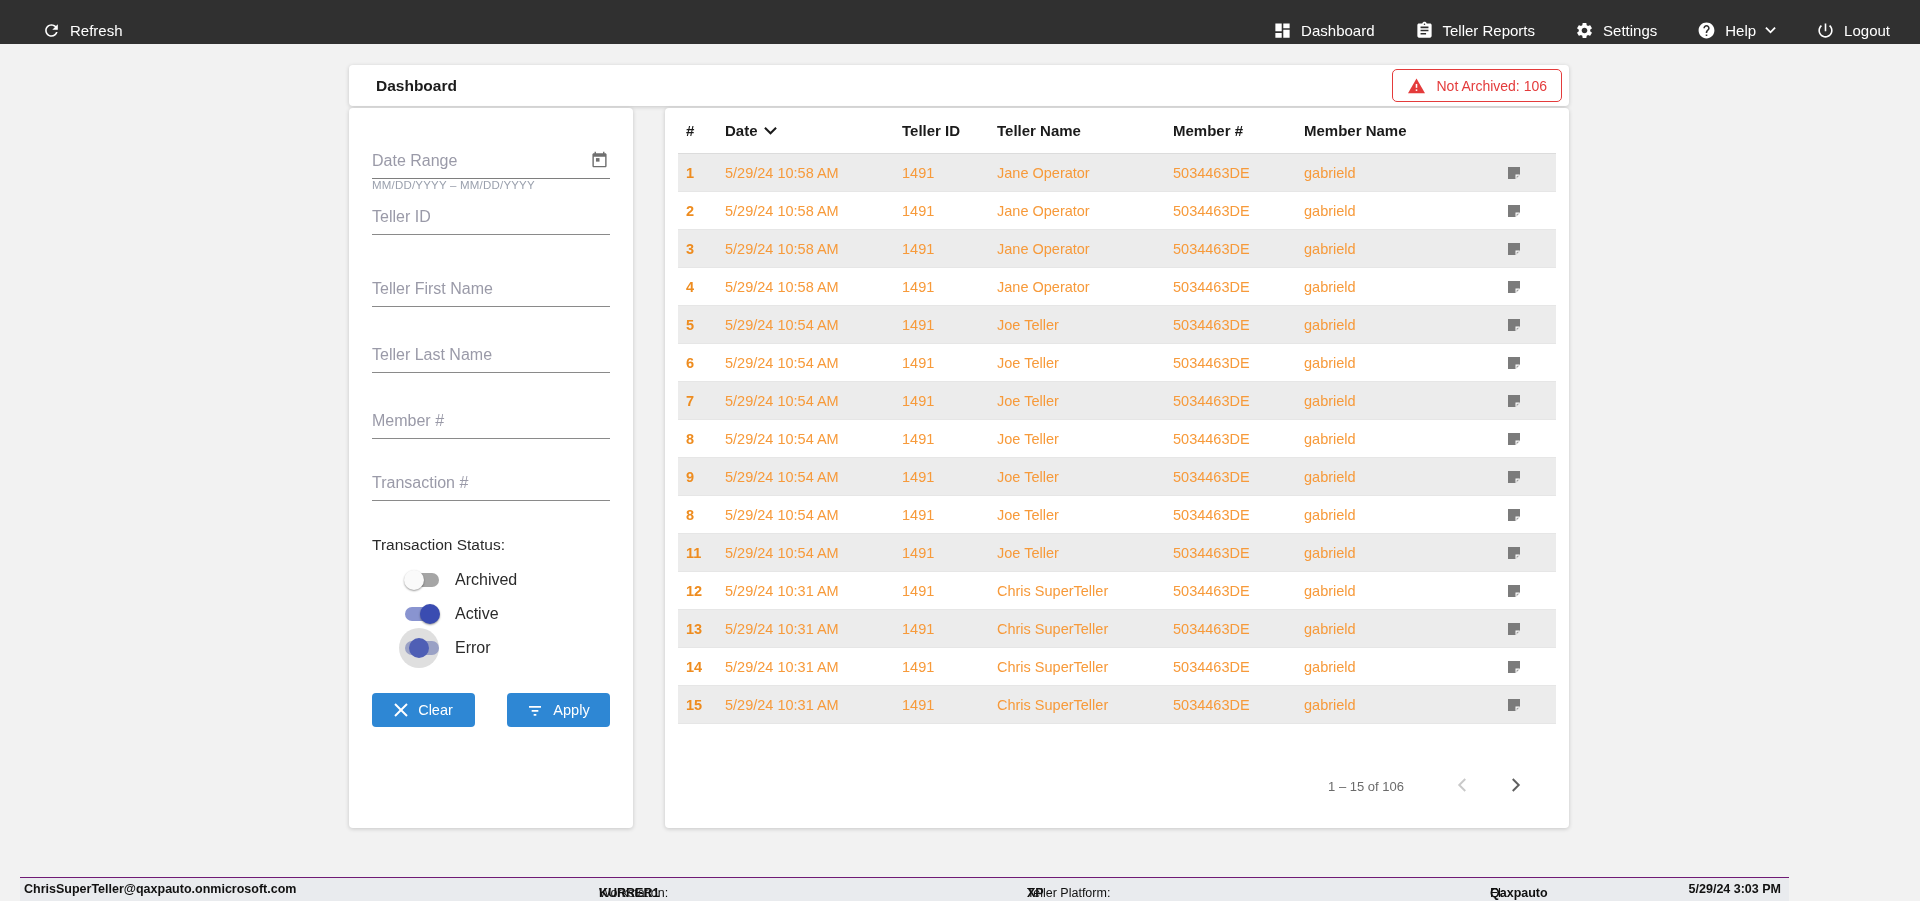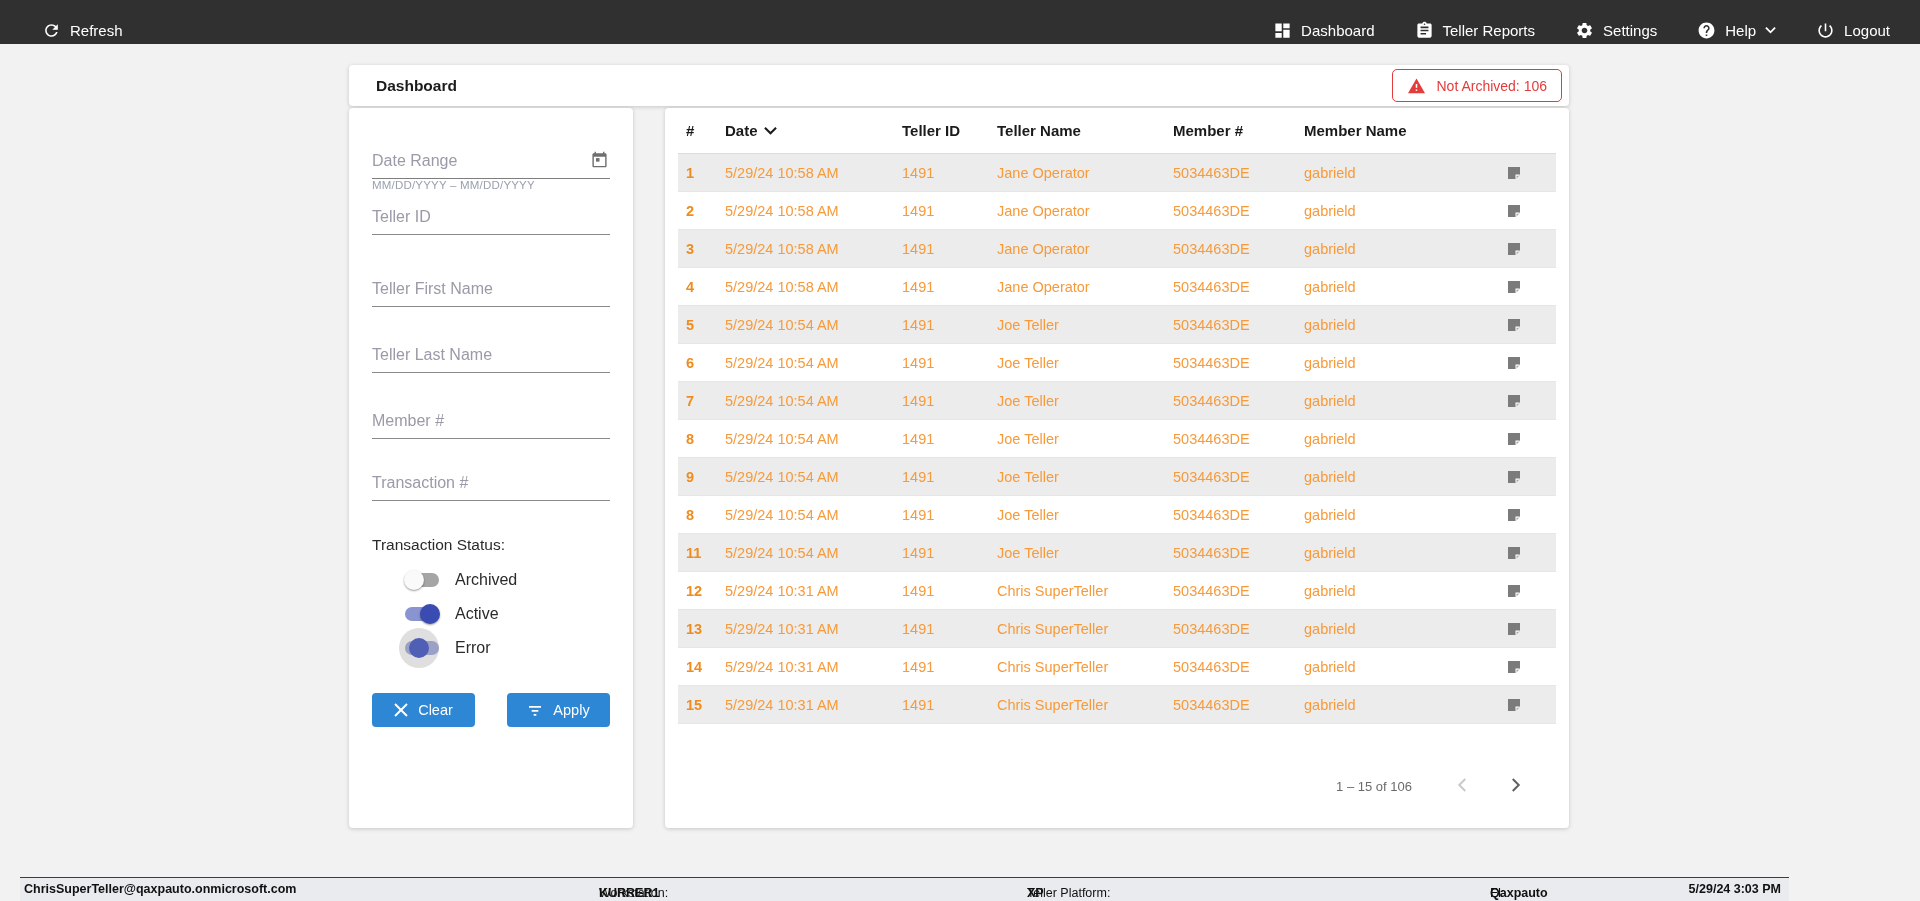--- a/index.html
+++ b/index.html
@@ -65,21 +65,21 @@
     font-size:15px; font-weight:bold; color:#1b1b1b; }
   .th { display:flex; align-items:center; gap:6px; cursor:pointer; }
   .trow { display:grid; grid-template-columns:39px 177px 95px 176px 131px 183px 1fr;
     height:38px; align-items:center; padding-left:8px; font-size:14.5px;
     color:#f79a3a; border-bottom:1px solid #e6e6e6; cursor:pointer; }
   .trow.shade { background:#ececec; }
   .c-num { font-weight:bold; color:#ee8c1f; }
   .c-icon { display:flex; justify-content:center; padding-right:16px; }
   .pager { display:flex; align-items:center; justify-content:flex-end; gap:26px;
     margin-top:48px; padding-right:28px; }
-  .pager-label { font-size:13px; color:#6b6b6b; margin-right:12px; }
+  .pager-label { font-size:13px; color:#6b6b6b; margin-right:20px; }
   .pg-btn { background:none; border:none; cursor:pointer; padding:4px; }
 
   
   .footer { position:absolute; left:0; bottom:0; width:1769px; height:24px;
     background:#e9ebee; border-top:1px solid #701a75; font-size:12.5px; color:#111;margin-left:20px; }
   .footer span { position:absolute; top:4px; white-space:nowrap; }
   .f-email { left:4px; font-weight:bold; }
   .f-ws { left:579px; }
   .f-tp { left:1007px; }
   .f-fi { left:1470px; }

